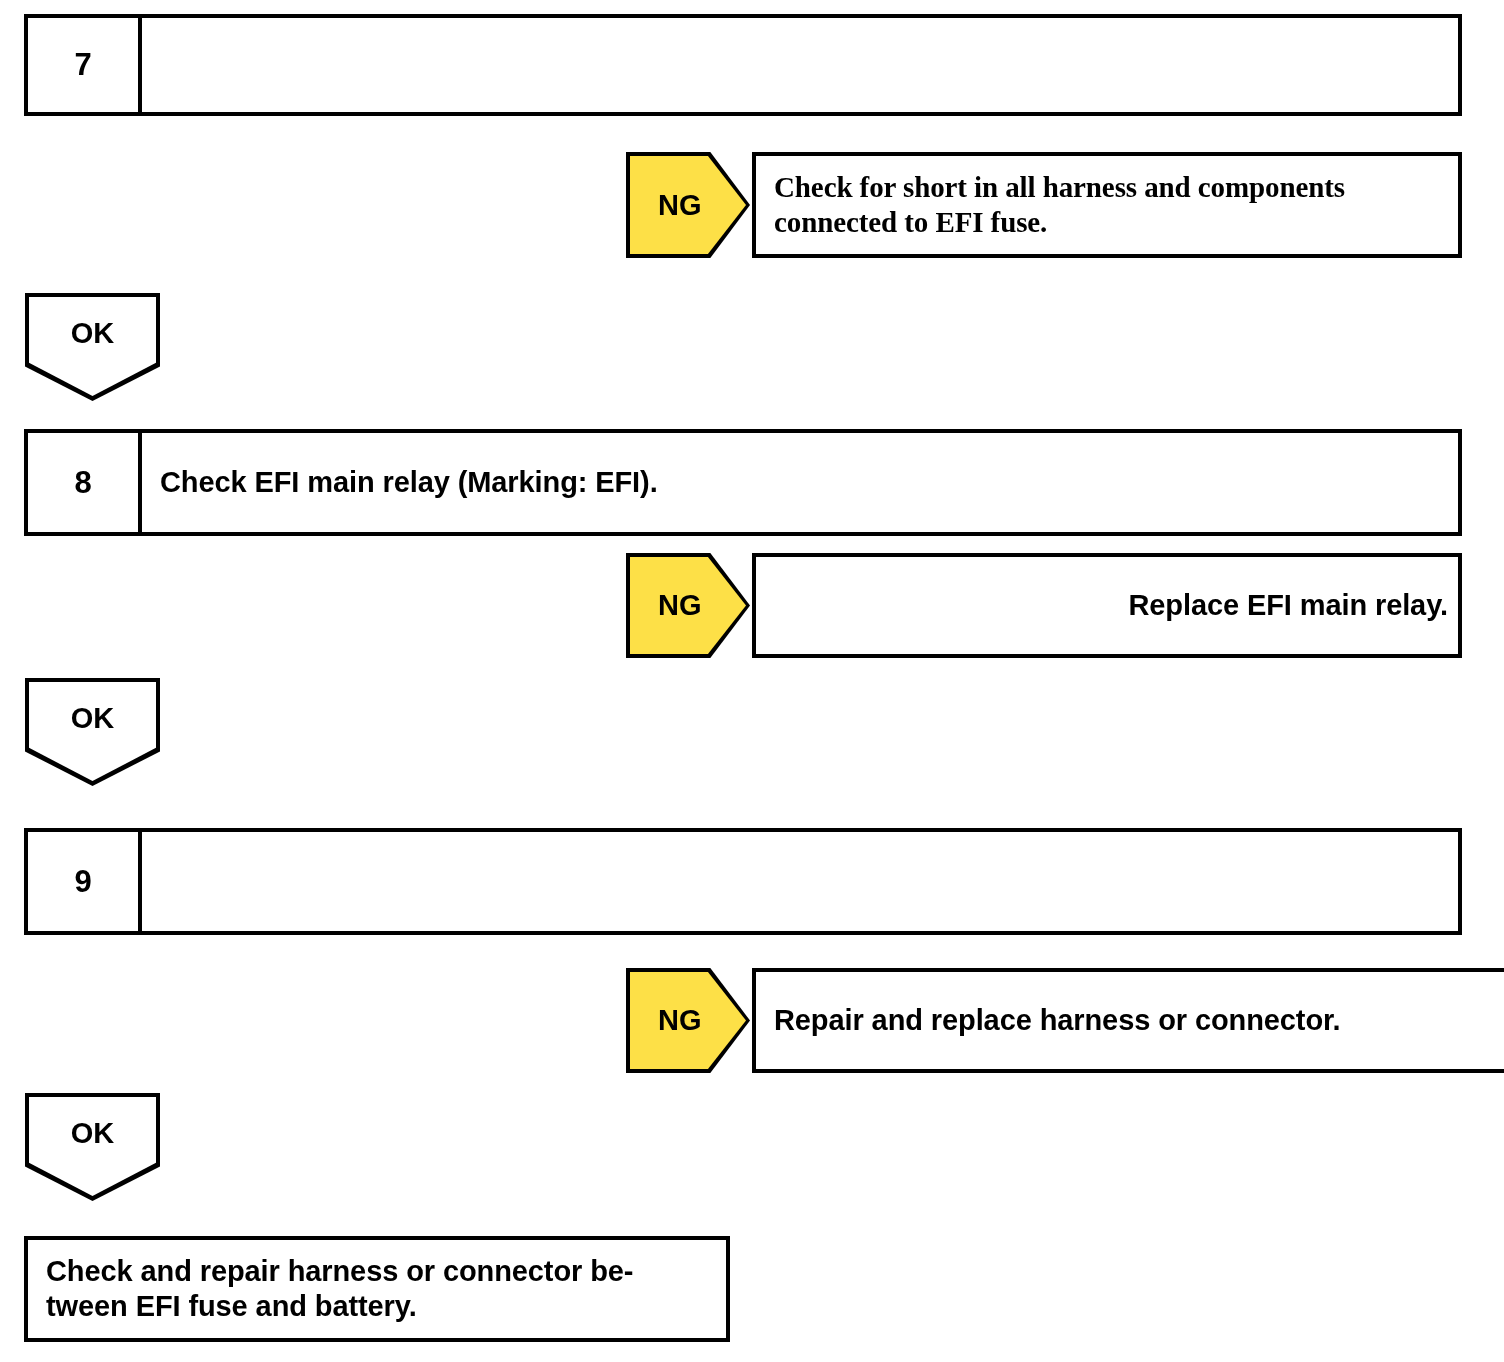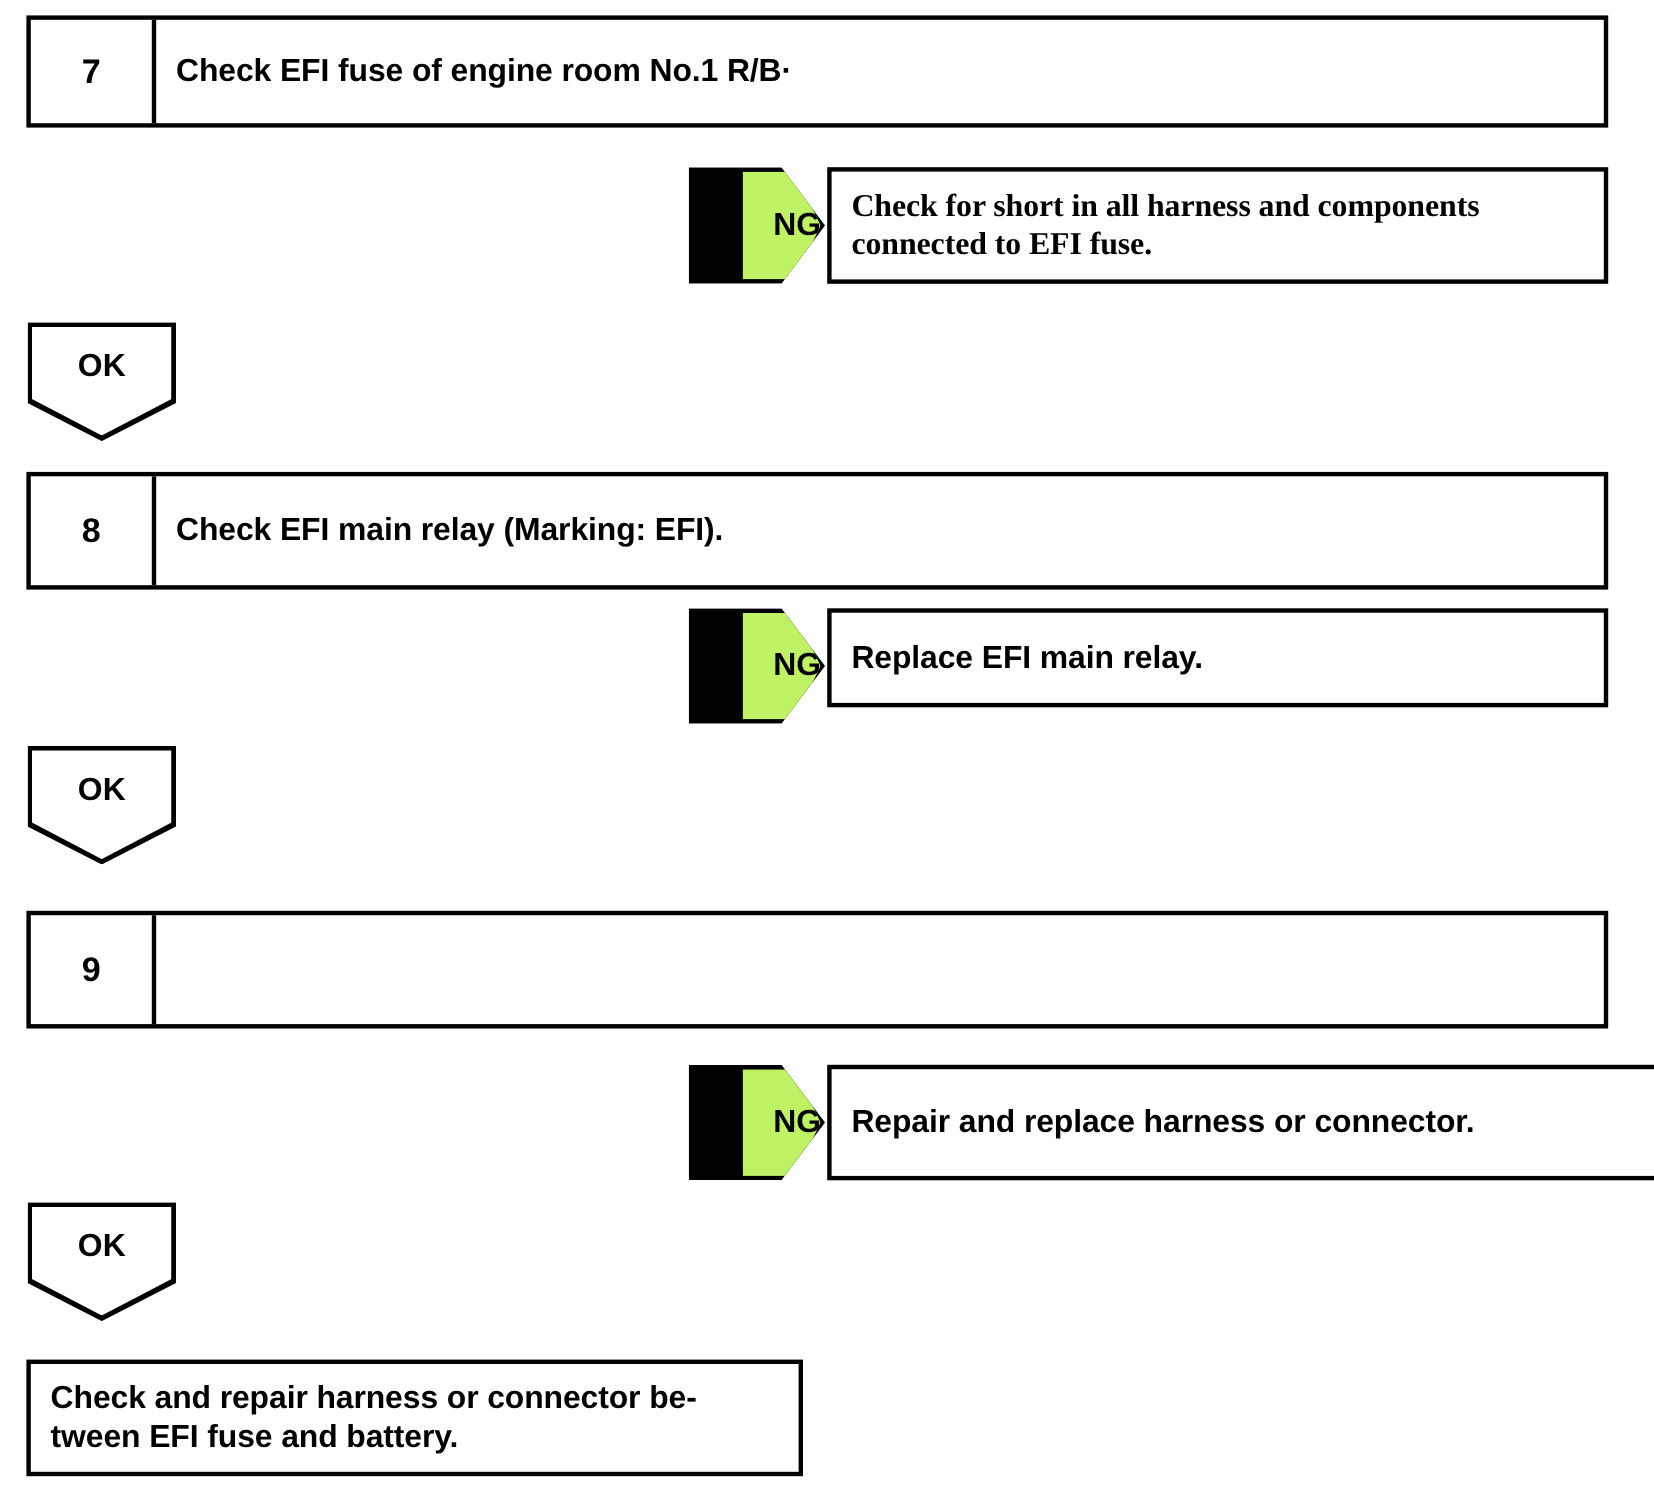--- a/index.html
+++ b/index.html
@@ -68,30 +68,29 @@
   
   .ng-tag {
     background: #000;
     -webkit-clip-path: polygon(0 0, 68% 0, 100% 50%, 68% 100%, 0 100%);
     clip-path: polygon(0 0, 68% 0, 100% 50%, 68% 100%, 0 100%);
     display: block;
   }
   .ng-tag .inner {
     position: absolute;
     top: 4px; left: 4px; right: 4px; bottom: 4px;
-    background: #bef264;
+    background: #fde047;
     -webkit-clip-path: polygon(0 0, 67.2% 0, 100% 50%, 67.2% 100%, 0 100%);
     clip-path: polygon(0 0, 67.2% 0, 100% 50%, 67.2% 100%, 0 100%);
     display: flex;
     align-items: center;
     justify-content: flex-start;
     padding-left: 28px;
     font-size: 29px;
     font-weight: bold;
-    margin-left: 45px;
   }
 
   
   .ok-tag {
     background: #000;
     -webkit-clip-path: polygon(0 0, 100% 0, 100% 68%, 50% 100%, 0 68%);
     clip-path: polygon(0 0, 100% 0, 100% 68%, 50% 100%, 0 68%);
     display: block;
     padding-left: 20px;
   }
@@ -107,21 +106,20 @@
     padding-top: 20px;
     font-size: 29px;
     font-weight: bold;
   }
 </style>
 </head>
 <body>
 
 <div class="abs step-box" style="left:24px; top:14px; width:1438px; height:102px;">
   <div class="step-num">7</div>
-  <div class="step-text">Check EFI fuse of engine room No.1 R/B·</div>
 </div>
 
 <div class="abs ng-tag" style="left:626px; top:152px; width:124px; height:106px;">
   <span class="inner">NG</span>
 </div>
 <div class="abs result-box" style="left:752px; top:152px; width:710px; height:106px;font-family:Liberation Serif, serif;">
   <span>Check for short in all harness and components
 connected to EFI fuse.</span>
 </div>
 
@@ -130,21 +128,21 @@
 </div>
 
 <div class="abs step-box" style="left:24px; top:429px; width:1438px; height:107px;">
   <div class="step-num">8</div>
   <div class="step-text">Check EFI main relay (Marking: EFI).</div>
 </div>
 
 <div class="abs ng-tag" style="left:626px; top:553px; width:124px; height:105px;">
   <span class="inner">NG</span>
 </div>
-<div class="abs result-box" style="left:752px; top:553px; width:710px; height:90px;">
+<div class="abs result-box" style="left:752px; top:553px; width:710px; height:105px;justify-content:flex-end;">
   <span>Replace EFI main relay.</span>
 </div>
 
 <div class="abs ok-tag" style="left:25px; top:678px; width:135px; height:108px;">
   <span class="inner">OK</span>
 </div>
 
 <div class="abs step-box" style="left:24px; top:828px; width:1438px; height:107px;">
   <div class="step-num">9</div>
 </div>

